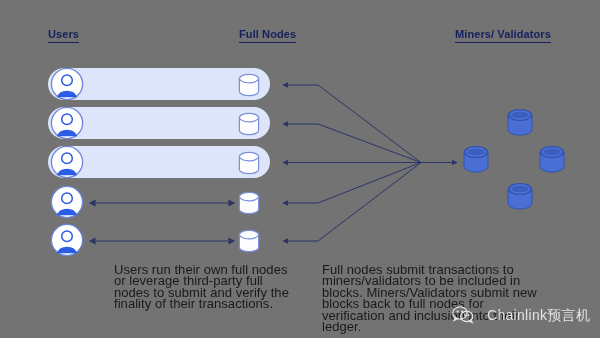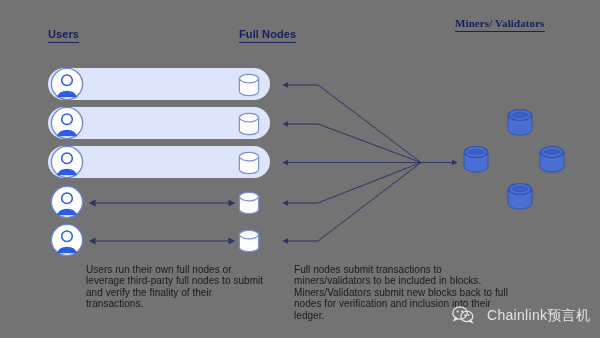--- a/index.html
+++ b/index.html
@@ -26,21 +26,21 @@
     font-weight: bold;
     color: #16205c;
     letter-spacing: 0.1px;
     white-space: nowrap;
     border-bottom: 1.4px solid #16205c;
     padding-bottom: 1px;
     line-height: 13px;
   }
   #hdr-users      { left: 48px;  top: 28px; }
   #hdr-fullnodes  { left: 224px; top: 28px; margin-left: 15px; }
-  #hdr-miners     { left: 455px; top: 17px; font-family: Liberation Serif, serif; }
+  #hdr-miners     { left: 455px; top: 28px; }
 
   
   .row {
     position: absolute;
     left: 0;
     width: 600px;
     height: 40px;
   }
   .pill {
     position: absolute;
@@ -103,24 +103,25 @@
   .miner-cyl {
     position: absolute;
     width: 28px;
     height: 30px;
   }
   .miner-cyl svg { display: block; }
 
   
   .caption {
     position: absolute;
-    font-size: 10px;
+    font-size: 13px;
     line-height: 11.4px;
     color: #1a1a1a;
     letter-spacing: 0.05px;
+    margin-left: 28px;
   }
   #caption-left  { left: 86px;  top: 264px; width: 178px; }
   #caption-right { left: 294px; top: 264px; width: 216px; }
 
   
   #watermark {
     position: absolute;
     left: 452px;
     top: 306px;
     display: flex;

